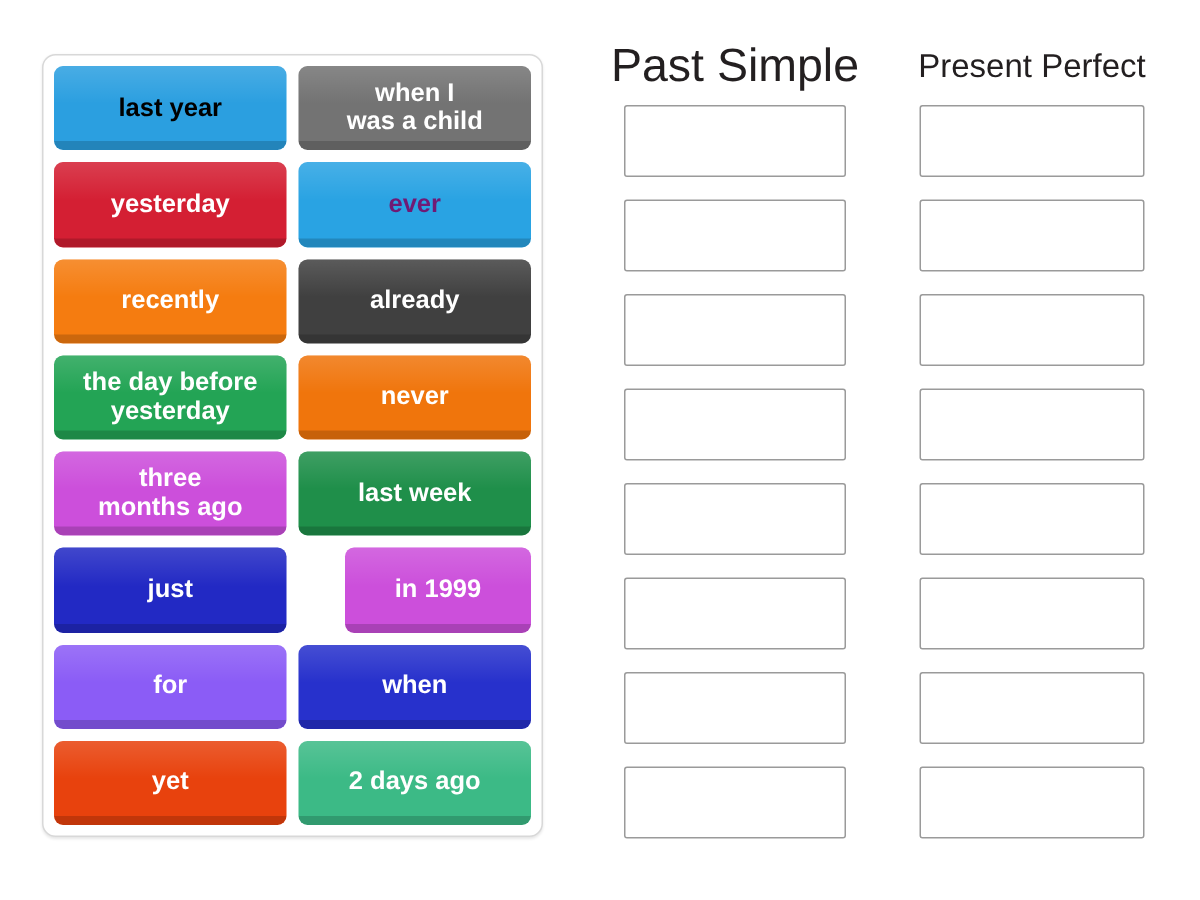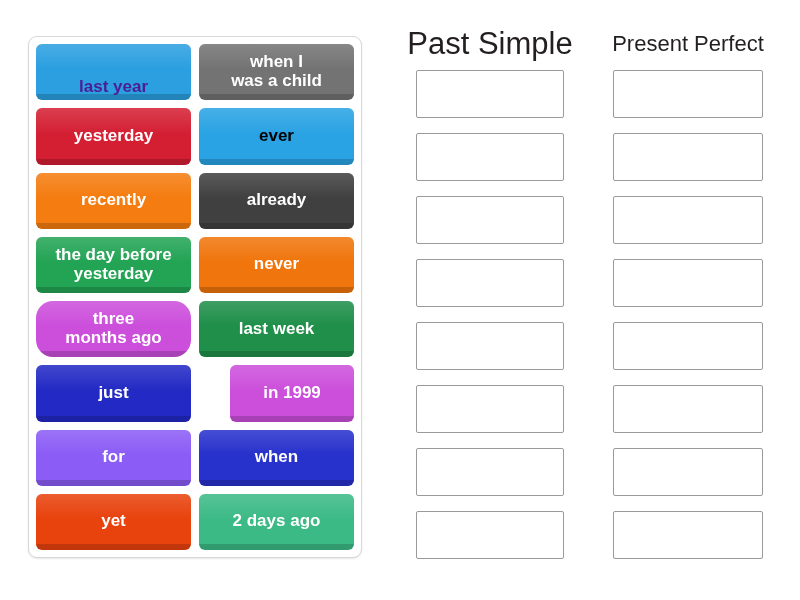--- a/index.html
+++ b/index.html
@@ -129,47 +129,47 @@
     border: 1px solid #9a9a9a;
     border-radius: 2px;
   }
   #column-present .dropzone { width: 150px; }
 </style>
 </head>
 <body>
 
 <div id="tile-pool">
   <div id="tile-grid">
-      <div class="tile" style="background: rgb(43, 159, 224); color: #4c1d95; align-items: flex-end;">
+      <div class="tile" style="background: rgb(43, 159, 224); color: #000000;">
         <span class="tile-label">last year</span>
       </div>
       <div class="tile" style="background: #737373; color: rgb(255, 255, 255);">
         <span class="tile-label">when I
 was a child</span>
       </div>
       <div class="tile" style="background: rgb(212, 31, 51); color: rgb(255, 255, 255);">
         <span class="tile-label">yesterday</span>
       </div>
-      <div class="tile" style="background: rgb(41, 163, 227); color: #000000;">
+      <div class="tile" style="background: rgb(41, 163, 227); color: #701a75;">
         <span class="tile-label">ever</span>
       </div>
       <div class="tile" style="background: rgb(245, 124, 16); color: rgb(255, 255, 255);">
         <span class="tile-label">recently</span>
       </div>
       <div class="tile" style="background: #404040; color: rgb(255, 255, 255);">
         <span class="tile-label">already</span>
       </div>
       <div class="tile" style="background: rgb(35, 164, 85); color: rgb(255, 255, 255);">
         <span class="tile-label">the day before
 yesterday</span>
       </div>
       <div class="tile" style="background: rgb(240, 117, 12); color: rgb(255, 255, 255);">
         <span class="tile-label">never</span>
       </div>
-      <div class="tile" style="background: rgb(204, 79, 219); color: rgb(255, 255, 255); border-radius: 17px;">
+      <div class="tile" style="background: rgb(204, 79, 219); color: rgb(255, 255, 255);">
         <span class="tile-label">three
 months ago</span>
       </div>
       <div class="tile" style="background: rgb(31, 143, 74); color: rgb(255, 255, 255);">
         <span class="tile-label">last week</span>
       </div>
       <div class="tile" style="background: rgb(34, 41, 196); color: rgb(255, 255, 255);">
         <span class="tile-label">just</span>
       </div>
       <div class="tile" style="background: rgb(204, 79, 219); color: rgb(255, 255, 255); margin-left: 31px;">

